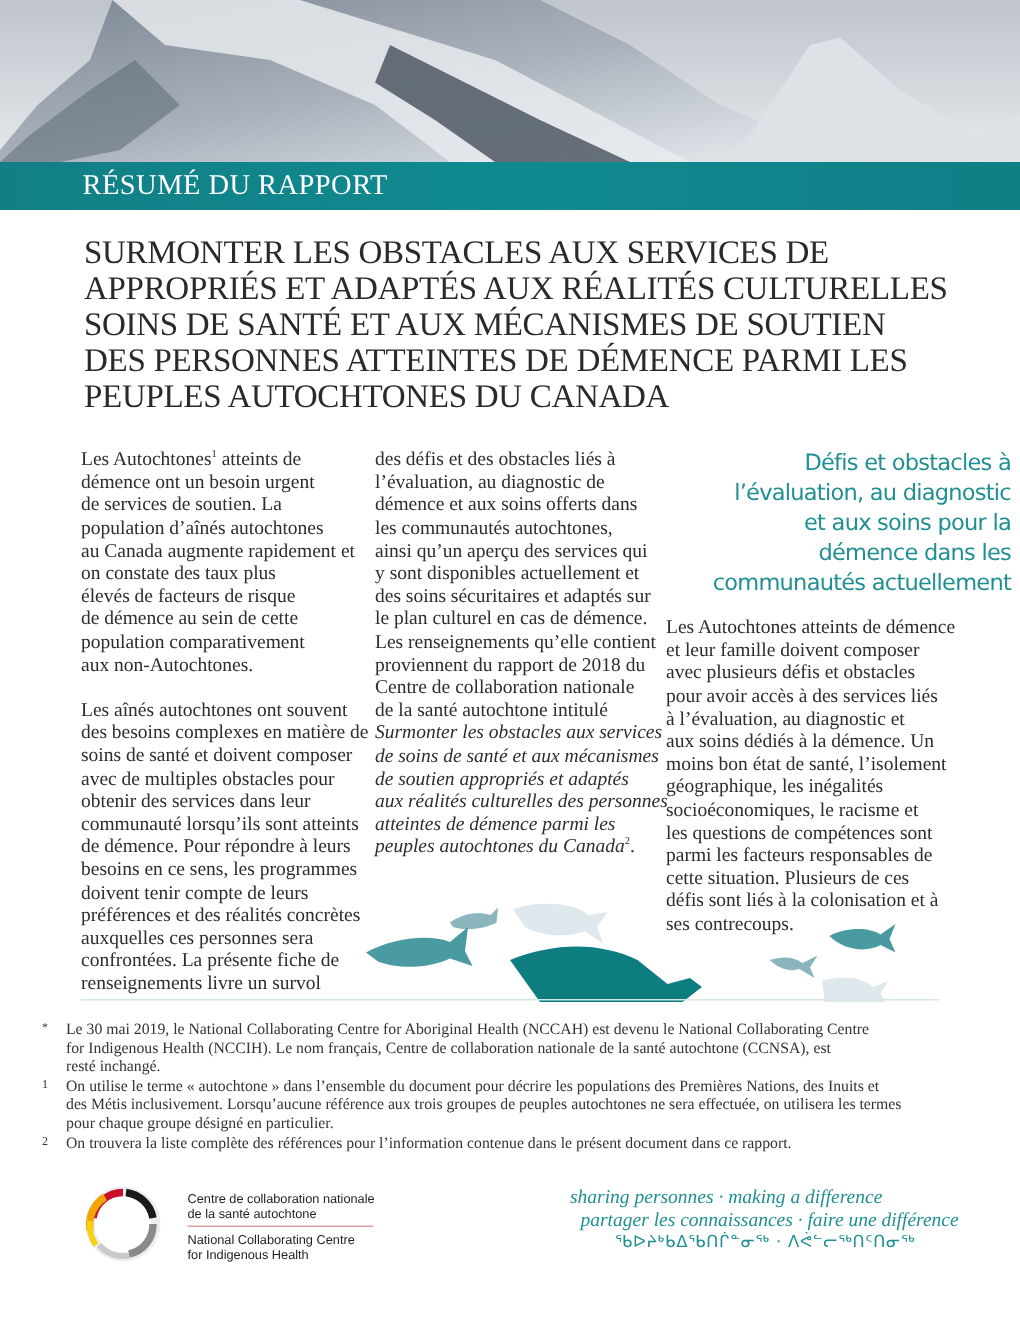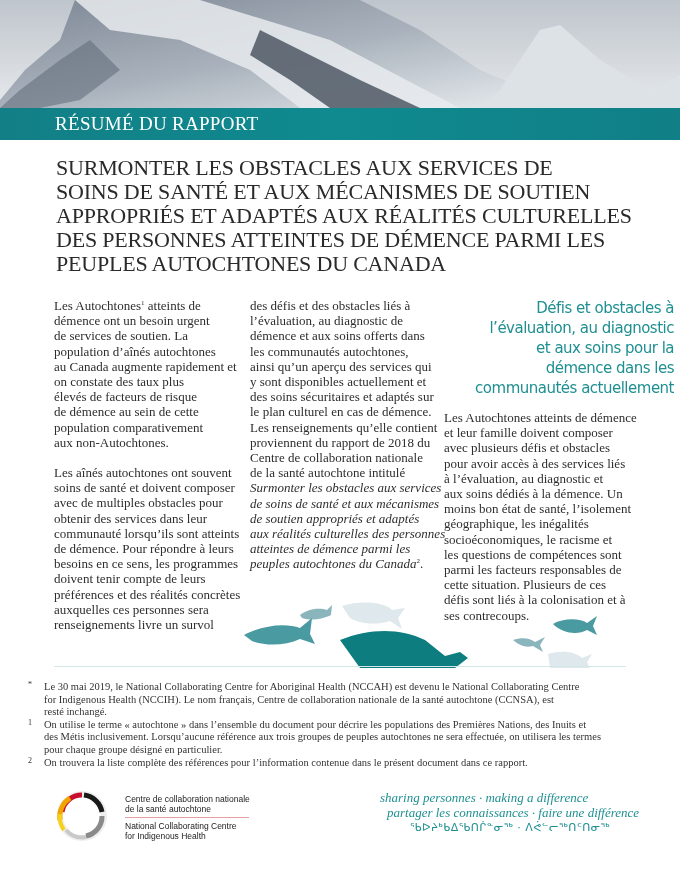--- a/index.html
+++ b/index.html
@@ -93,51 +93,53 @@
     <polygon points="20,90 60,60 90,40 120,70 80,100 40,108 0,108" fill="#5e6a78" opacity="0.55"></polygon>
   </svg>
 </div>
 
 <div class="banner">
   <div class="banner-title">RÉSUMÉ DU RAPPORT</div>
 </div>
 
 <div class="main-title">
   <div>SURMONTER LES OBSTACLES AUX SERVICES DE</div>
+  <div>APPROPRIÉS ET ADAPTÉS AUX RÉALITÉS CULTURELLES</div>
   <div>SOINS DE SANTÉ ET AUX MÉCANISMES DE SOUTIEN</div>
-  <div>APPROPRIÉS ET ADAPTÉS AUX RÉALITÉS CULTURELLES</div>
   <div>DES PERSONNES ATTEINTES DE DÉMENCE PARMI LES</div>
   <div>PEUPLES AUTOCHTONES DU CANADA</div>
 </div>
 
 <div class="col col1">
   <div>
     <p><span>Les Autochtones</span><sup>1</sup><span> atteints de</span></p>
     <p>démence ont un besoin urgent</p>
     <p>de services de soutien. La</p>
     <p>population d’aînés autochtones</p>
     <p>au Canada augmente rapidement et</p>
     <p>on constate des taux plus</p>
     <p>élevés de facteurs de risque</p>
     <p>de démence au sein de cette</p>
     <p>population comparativement</p>
     <p>aux non-Autochtones.</p>
   </div>
   <div class="gap"></div>
   <div>
     <p>Les aînés autochtones ont souvent</p>
+    <p>des besoins complexes en matière de</p>
     <p>soins de santé et doivent composer</p>
     <p>avec de multiples obstacles pour</p>
     <p>obtenir des services dans leur</p>
     <p>communauté lorsqu’ils sont atteints</p>
     <p>de démence. Pour répondre à leurs</p>
     <p>besoins en ce sens, les programmes</p>
     <p>doivent tenir compte de leurs</p>
     <p>préférences et des réalités concrètes</p>
     <p>auxquelles ces personnes sera</p>
+    <p>confrontées. La présente fiche de</p>
     <p>renseignements livre un survol</p>
   </div>
 </div>
 
 <div class="col col2">
   <p>des défis et des obstacles liés à</p>
   <p>l’évaluation, au diagnostic de</p>
   <p>démence et aux soins offerts dans</p>
   <p>les communautés autochtones,</p>
   <p>ainsi qu’un aperçu des services qui</p>

